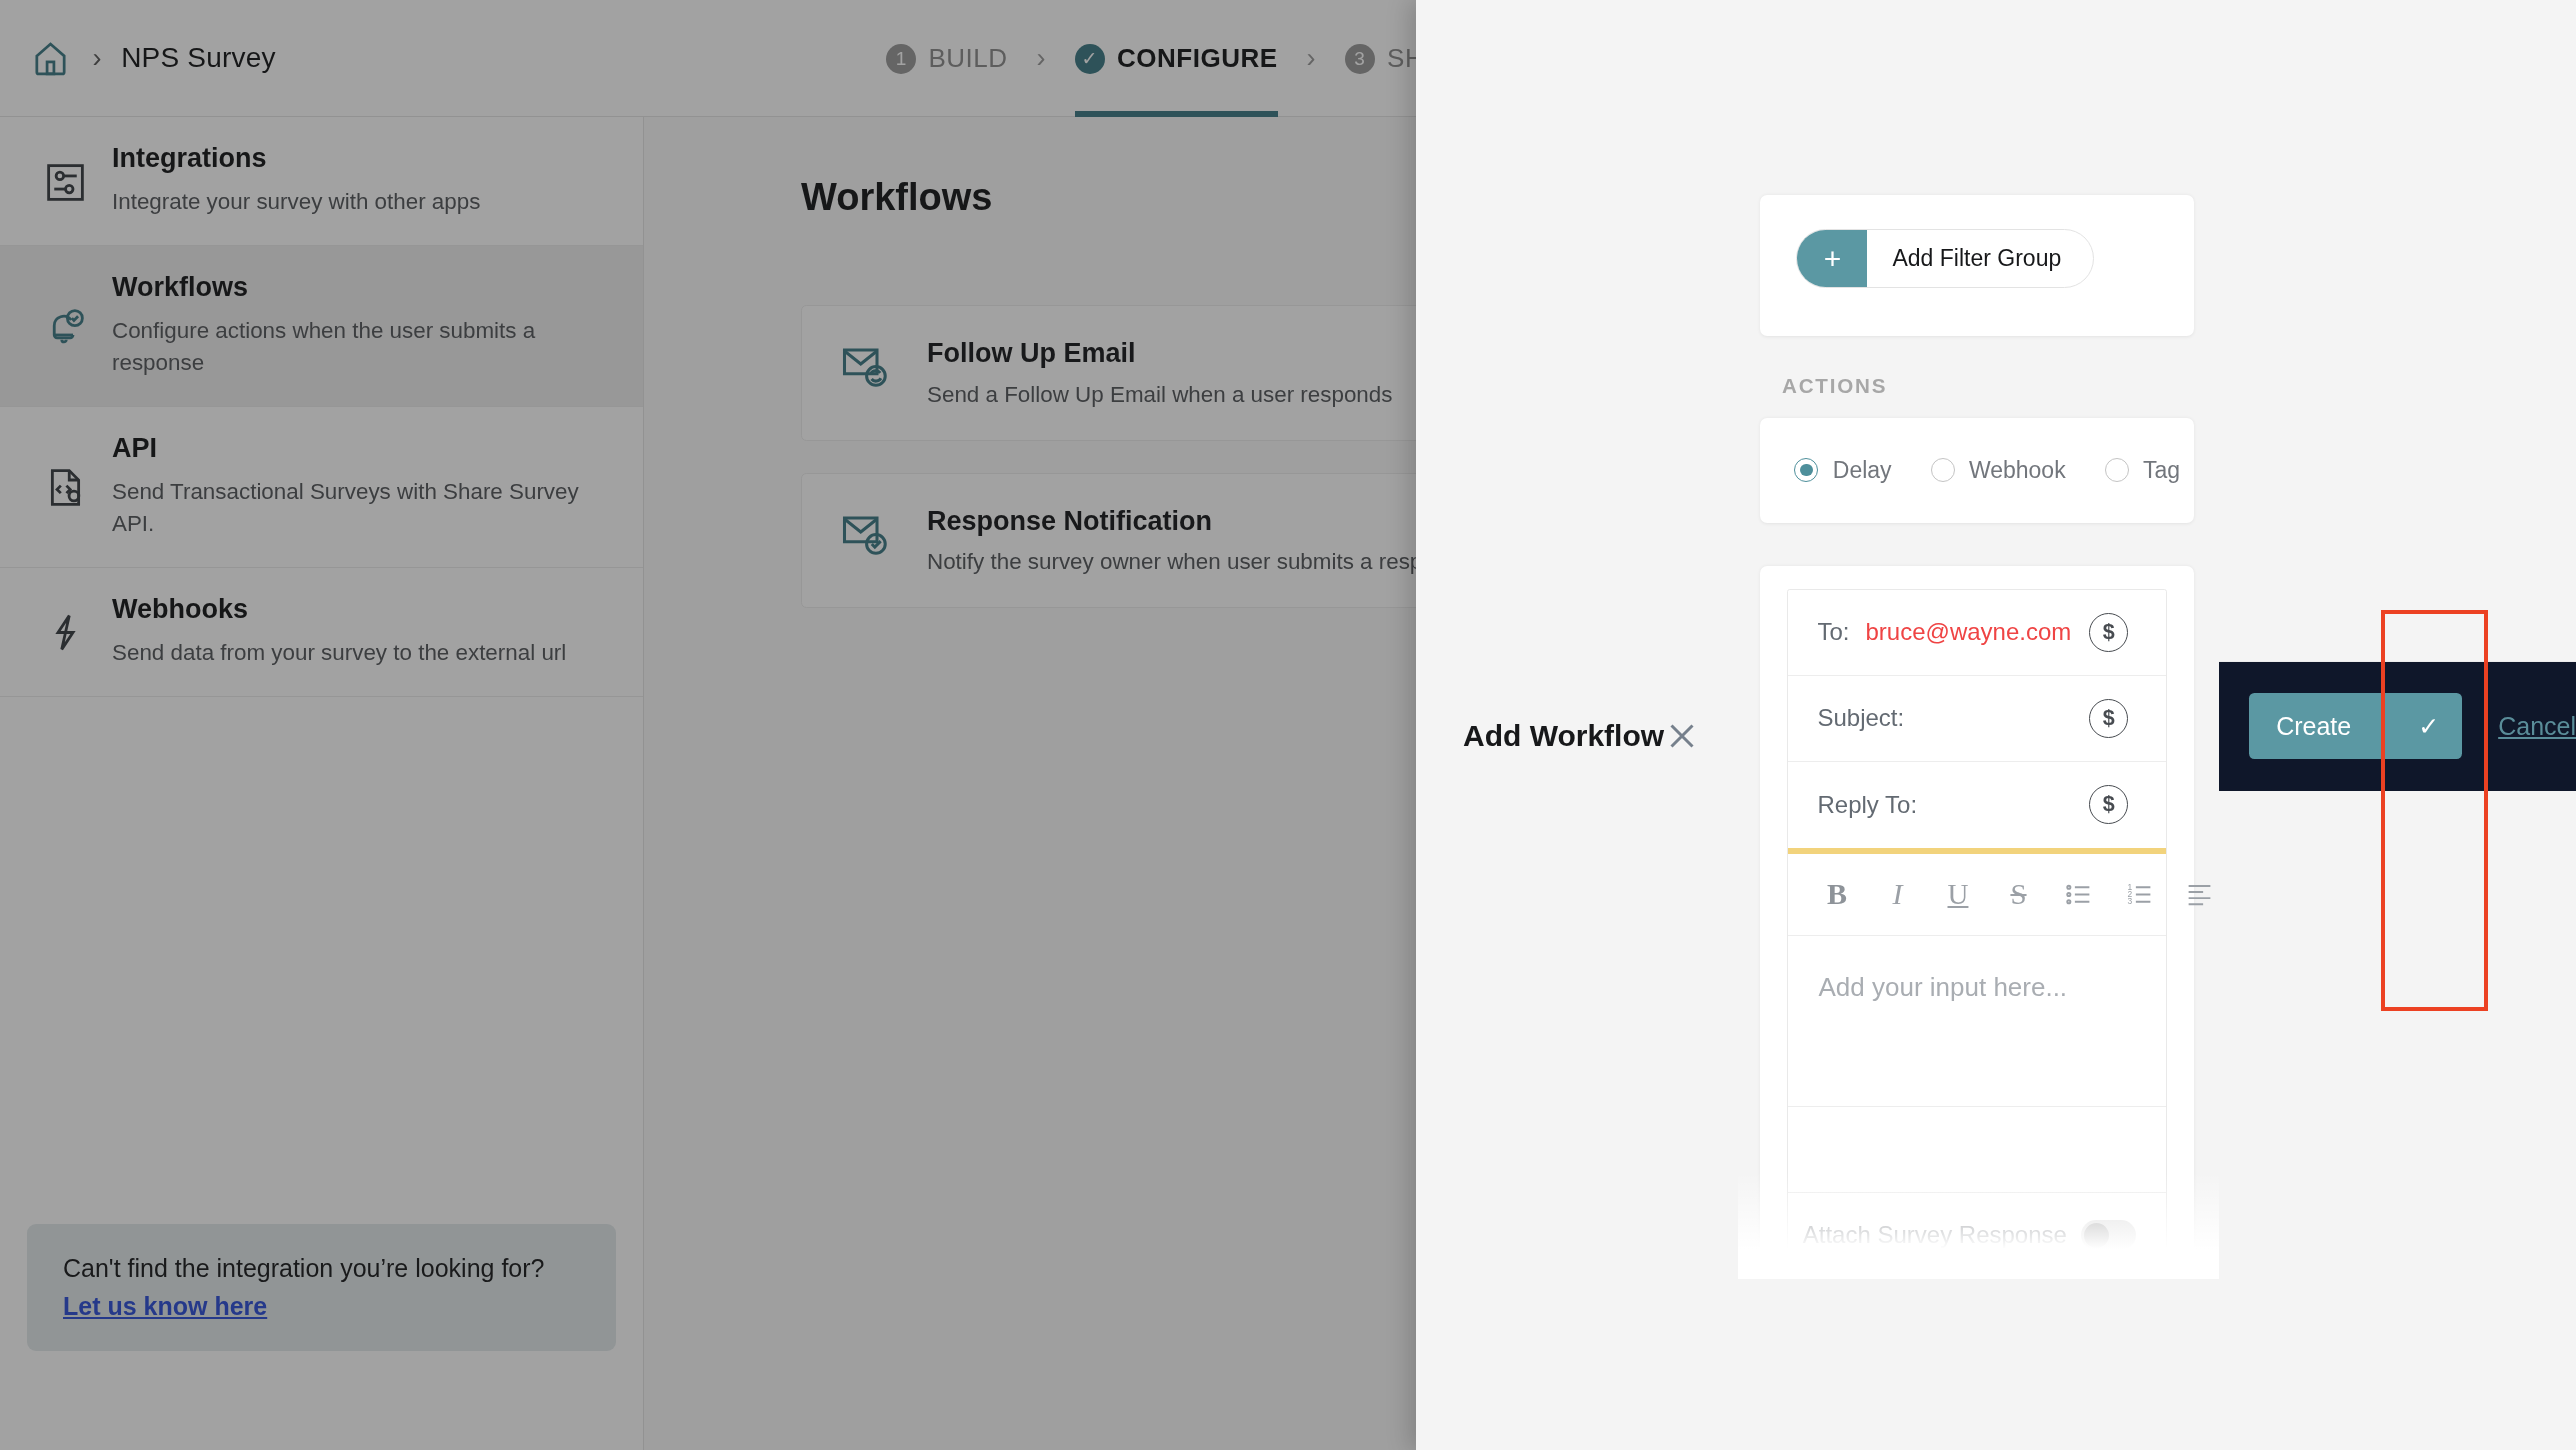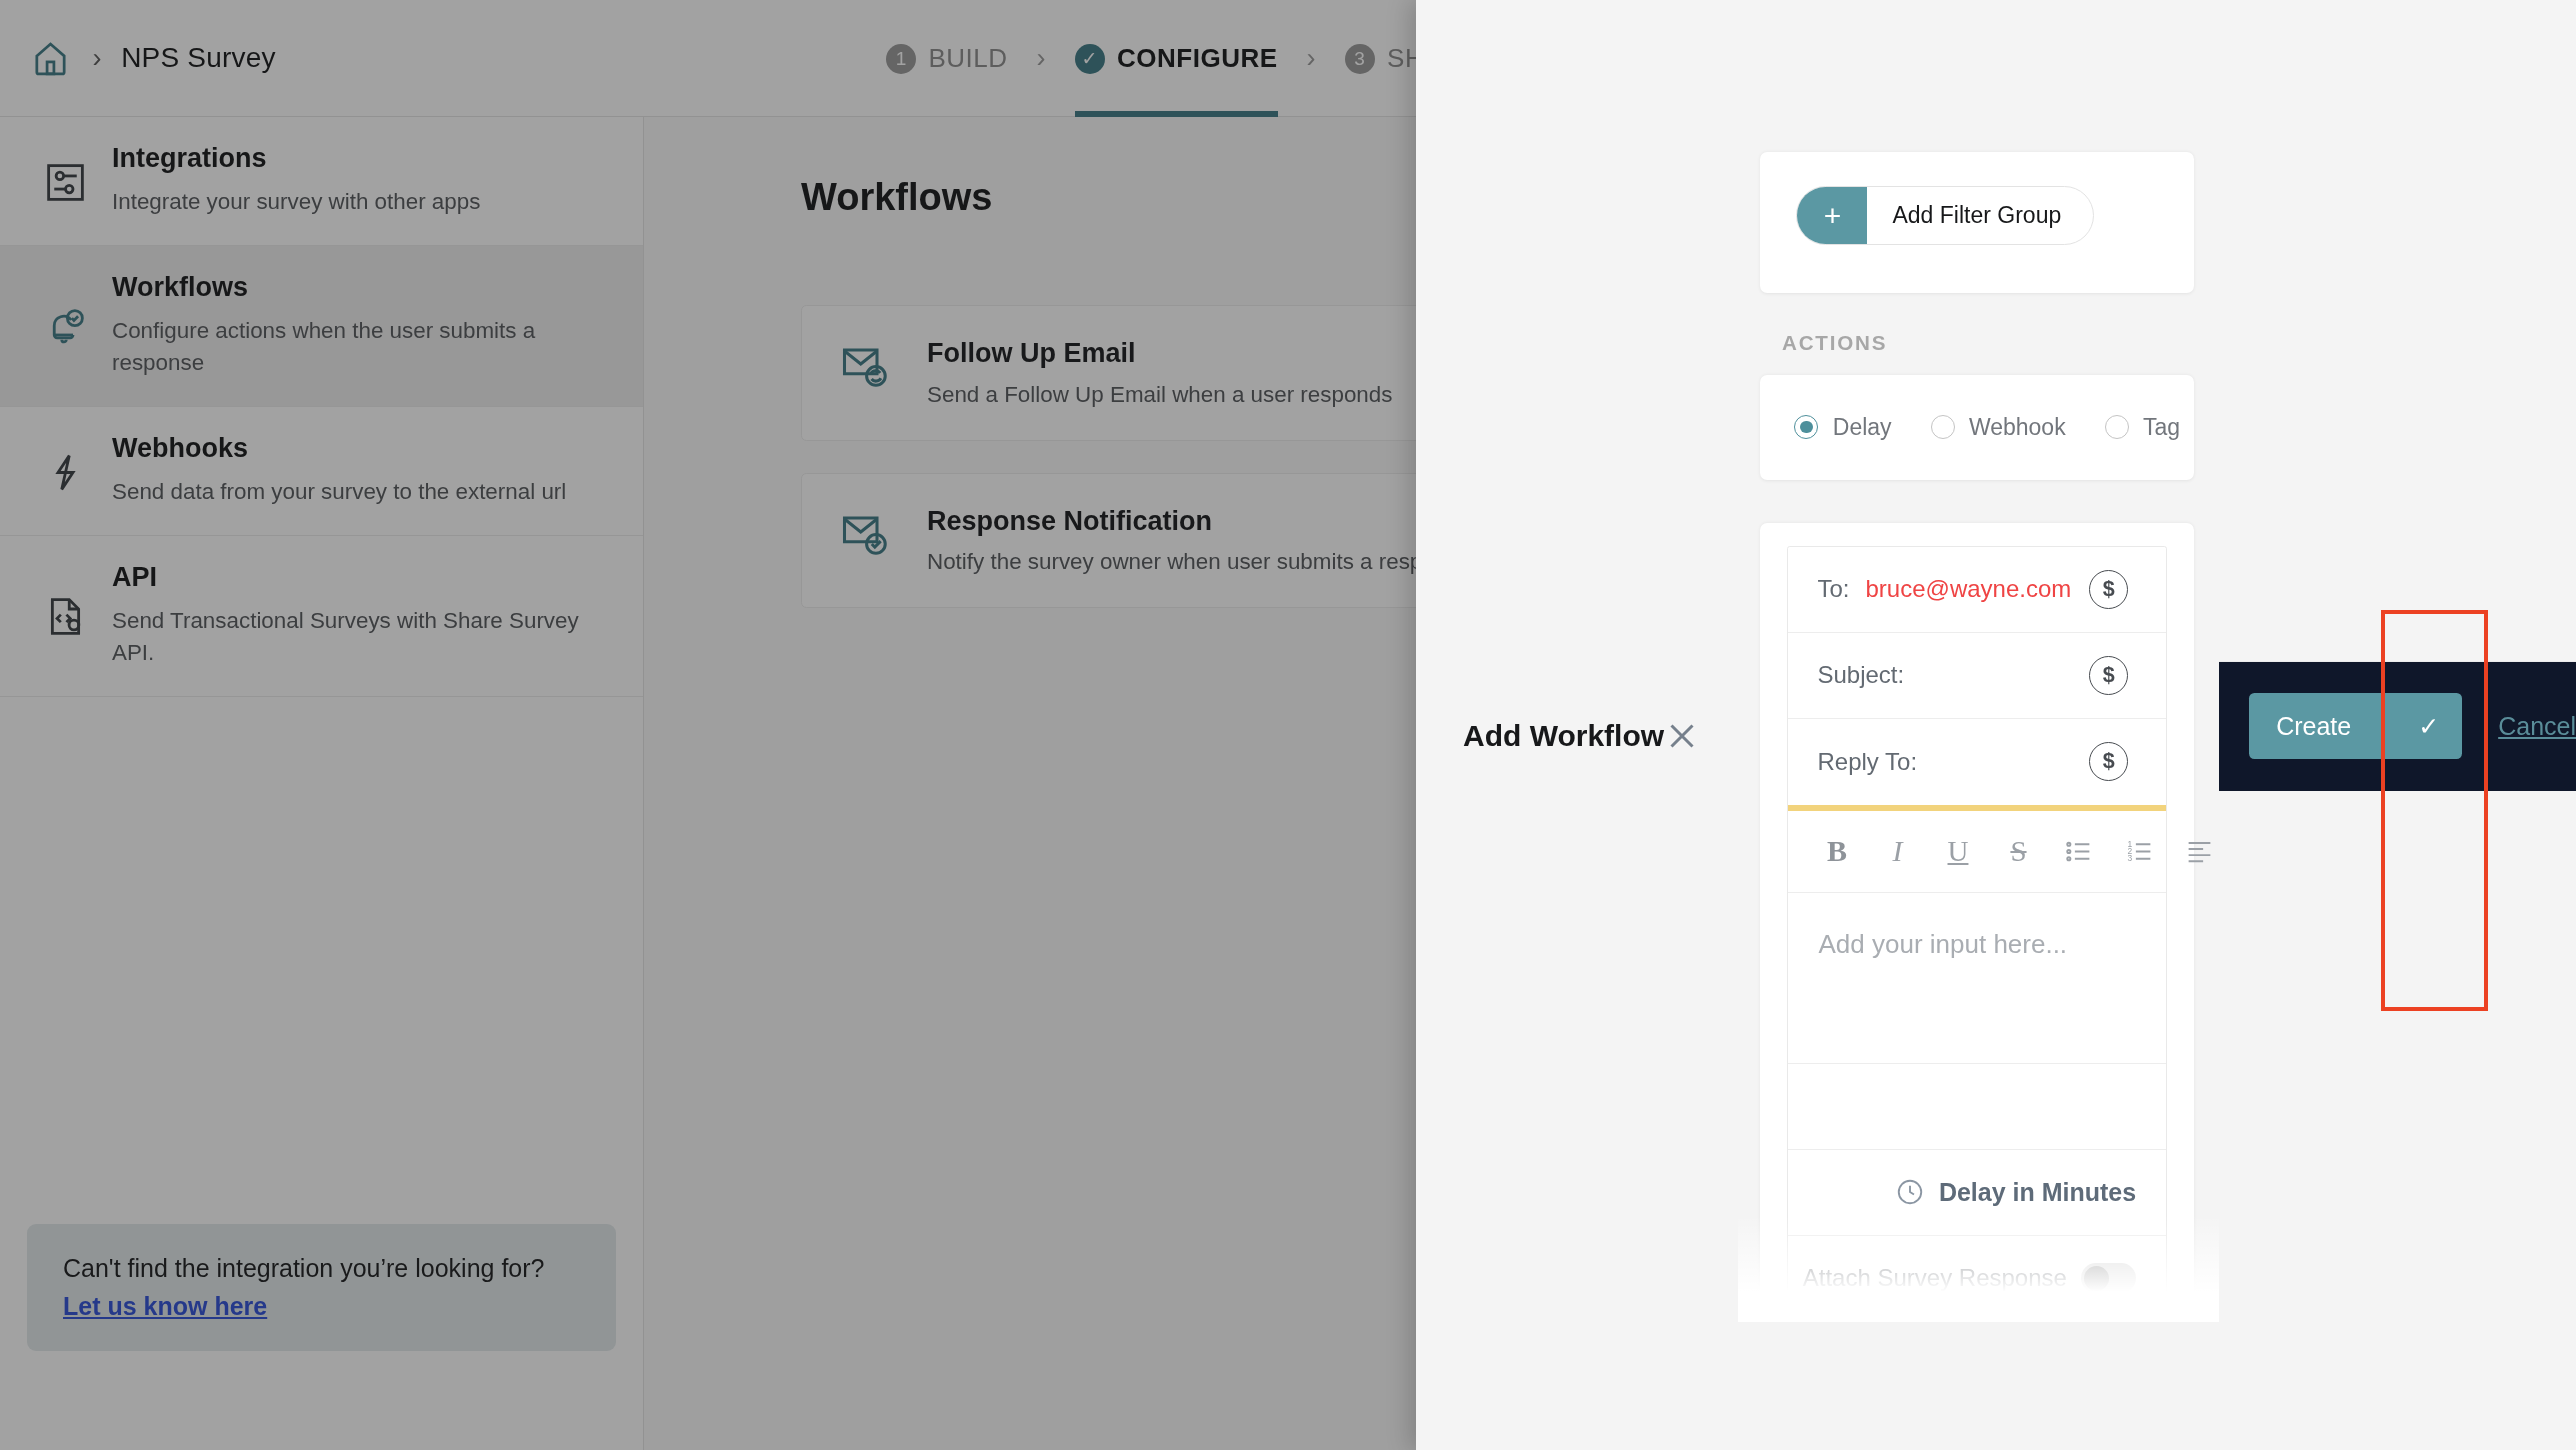--- a/index.html
+++ b/index.html
@@ -250,42 +250,42 @@
         </span>
         <div>
           <div class="side-title">Workflows</div>
           <div class="side-desc">Configure actions when the user submits a response</div>
         </div>
       </div>
 
       <div class="side-item">
         <span class="side-ico">
           <svg viewBox="0 0 24 24" width="45" height="45" fill="none" stroke="currentColor" stroke-width="1.5">
-            <path d="M14 3 8 12h4l-2 9 6-9h-4z"></path>
-          </svg>
-        </span>
-        <div>
-          <div class="side-title">Webhooks</div>
-          <div class="side-desc">Send data from your survey to the external url</div>
-        </div>
-      </div>
-
-      <div class="side-item">
-        <span class="side-ico">
-          <svg viewBox="0 0 24 24" width="45" height="45" fill="none" stroke="currentColor" stroke-width="1.5">
             <path d="M5 3h9l5 5v13H5z"></path>
               <path d="M14 3v5h5"></path>
             <path d="M9.5 11 7.5 13l2 2"></path>
               <path d="M12.5 11l2 2-2 2"></path>
             <circle cx="16.5" cy="16.5" r="2.6"></circle>
           </svg>
         </span>
         <div>
           <div class="side-title">API</div>
           <div class="side-desc">Send Transactional Surveys with Share Survey API.</div>
+        </div>
+      </div>
+
+      <div class="side-item">
+        <span class="side-ico">
+          <svg viewBox="0 0 24 24" width="45" height="45" fill="none" stroke="currentColor" stroke-width="1.5">
+            <path d="M14 3 8 12h4l-2 9 6-9h-4z"></path>
+          </svg>
+        </span>
+        <div>
+          <div class="side-title">Webhooks</div>
+          <div class="side-desc">Send data from your survey to the external url</div>
         </div>
       </div>
 
       <div class="helper-card">
         <div class="helper-q">Can't find the integration you’re looking for?</div>
         <a class="helper-link" href="#">Let us know here</a>
       </div>
     </div>
 
     <div class="content">
@@ -459,29 +459,20 @@
             <span class="f-fill"></span>
             <span class="dollar light">$</span>
           </div>
 
           <div class="editor-area">
             <div class="editor-ph">Add your input here...</div>
           </div>
 
           <div class="row-plain"></div>
 
-          <div class="row-right">
-            <span class="clock">
-              <svg viewBox="0 0 24 24" width="30" height="30" fill="none" stroke="currentColor" stroke-width="1.5">
-                <circle cx="12" cy="12" r="9"></circle>
-                  <path d="M12 7v5l3.2 2"></path>
-              </svg>
-            </span>
-            <span class="delay-txt">Delay in Minutes</span>
-          </div>
 
           <div class="row-right">
             <span class="attach-txt">Attach Survey Response</span>
             <span class="toggle"></span>
           </div>
 
         </div>
       </div>
 
       <div class="fade"></div>

